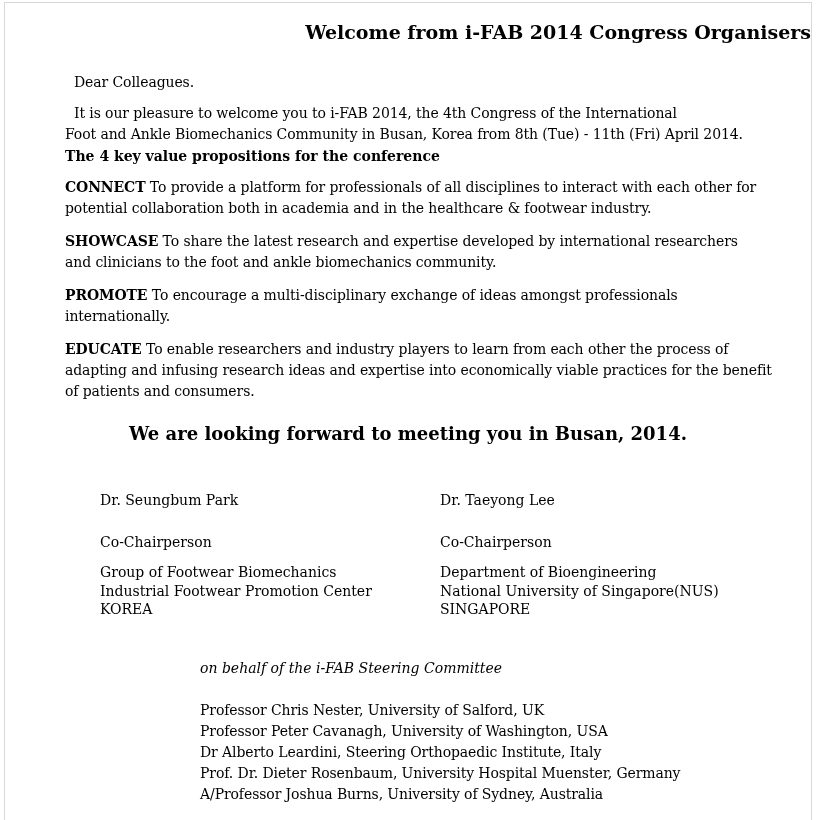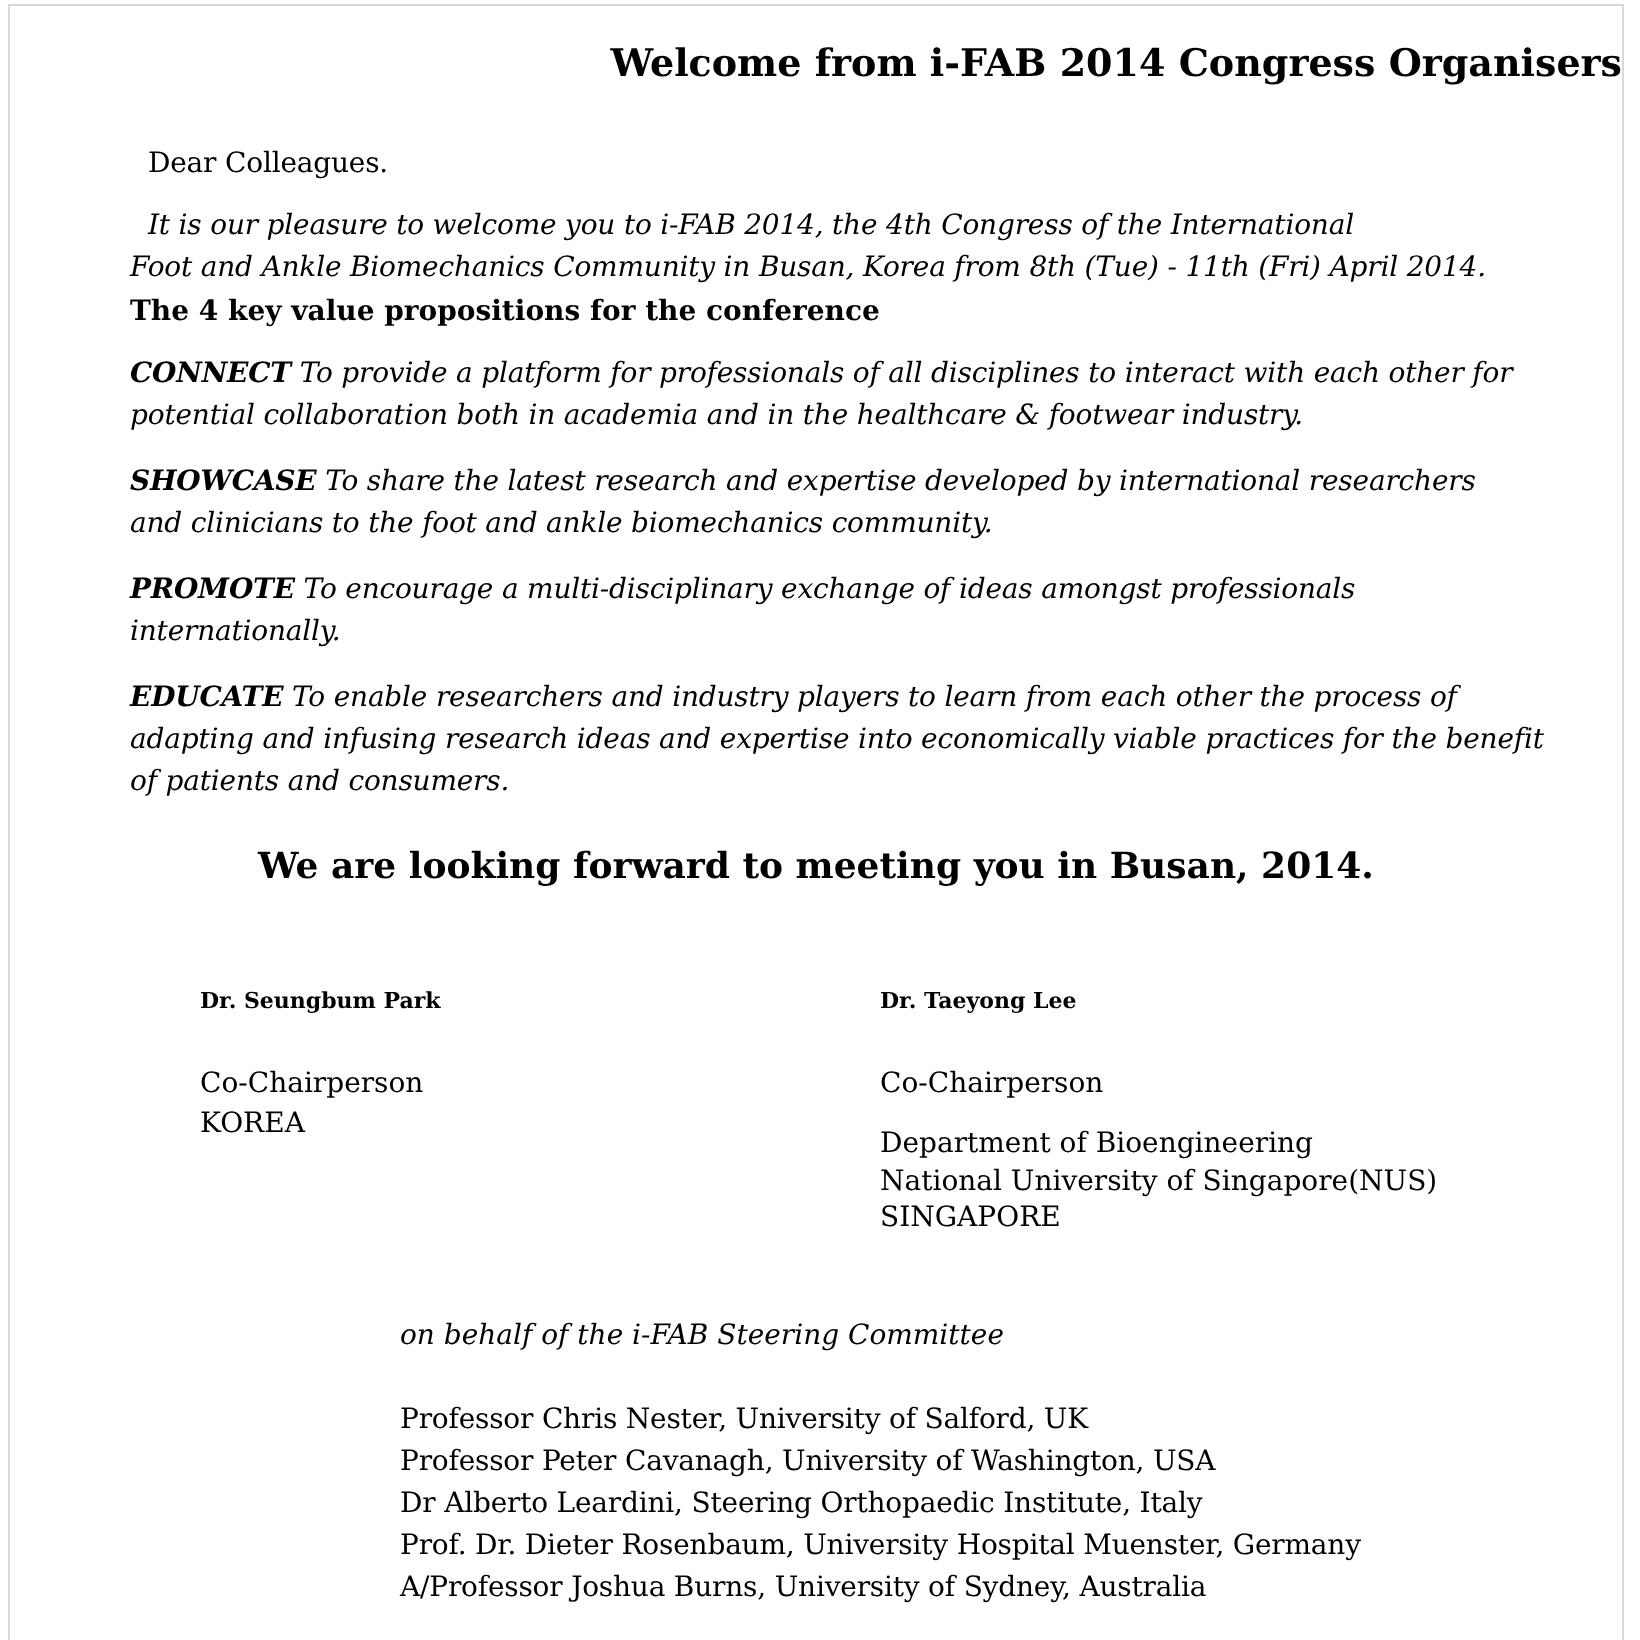--- a/index.html
+++ b/index.html
@@ -29,21 +29,21 @@
     font-size: 19px;
     line-height: 22px;
     font-weight: bold;
   }
   p, .para {
     margin: 0;
     font-size: 14px;
     line-height: 21px;
     letter-spacing: -0.1px;
   }
-  .pre { white-space: pre-line; font-style: italic; }
+  .pre { white-space: pre-line; }
   .indent { text-indent: 9px; }
   .salutation { margin-top: 29px; }
   .intro { margin-top: 10px; }
   .section-heading {
     margin-top: 1px;
     font-weight: bold;
     font-size: 14px;
     line-height: 21px;
   }
   .value-prop { margin-top: 12px; }
@@ -57,22 +57,22 @@
     font-weight: bold;
   }
   .sig-row {
     display: flex;
     margin-top: 45px;
     margin-left: 35px;
   }
   .sig-col { width: 340px; }
   .sig-col.right { width: 330px; }
   .sig-name {
-    font-weight: bold;
-    font-size: 11px;
+    font-weight: normal;
+    font-size: 14px;
     line-height: 21px;
   }
   .sig-role {
     margin-top: 21px;
     font-size: 14px;
     line-height: 21px;
   }
   .sig-org {
     margin-top: 10px;
     font-size: 14px;
@@ -127,20 +127,22 @@
   <p class="value-prop pre"><span class="kw">EDUCATE</span><span> To enable researchers and industry players to learn from each other the process of
 adapting and infusing research ideas and expertise into economically viable practices for the benefit
 of patients and consumers.</span></p>
 
   <div class="closing">We are looking forward to meeting you in Busan, 2014.</div>
 
   <div class="sig-row">
     <div class="sig-col">
       <div class="sig-name">Dr. Seungbum Park</div>
       <div class="sig-role">Co-Chairperson</div>
+      <div class="sig-org">Group of Footwear Biomechanics
+Industrial Footwear Promotion Center</div>
       <div class="sig-country">KOREA</div>
     </div>
     <div class="sig-col right">
       <div class="sig-name">Dr. Taeyong Lee</div>
       <div class="sig-role">Co-Chairperson</div>
       <div class="sig-org">Department of Bioengineering
 National University of Singapore(NUS)</div>
       <div class="sig-country">SINGAPORE</div>
     </div>
   </div>

